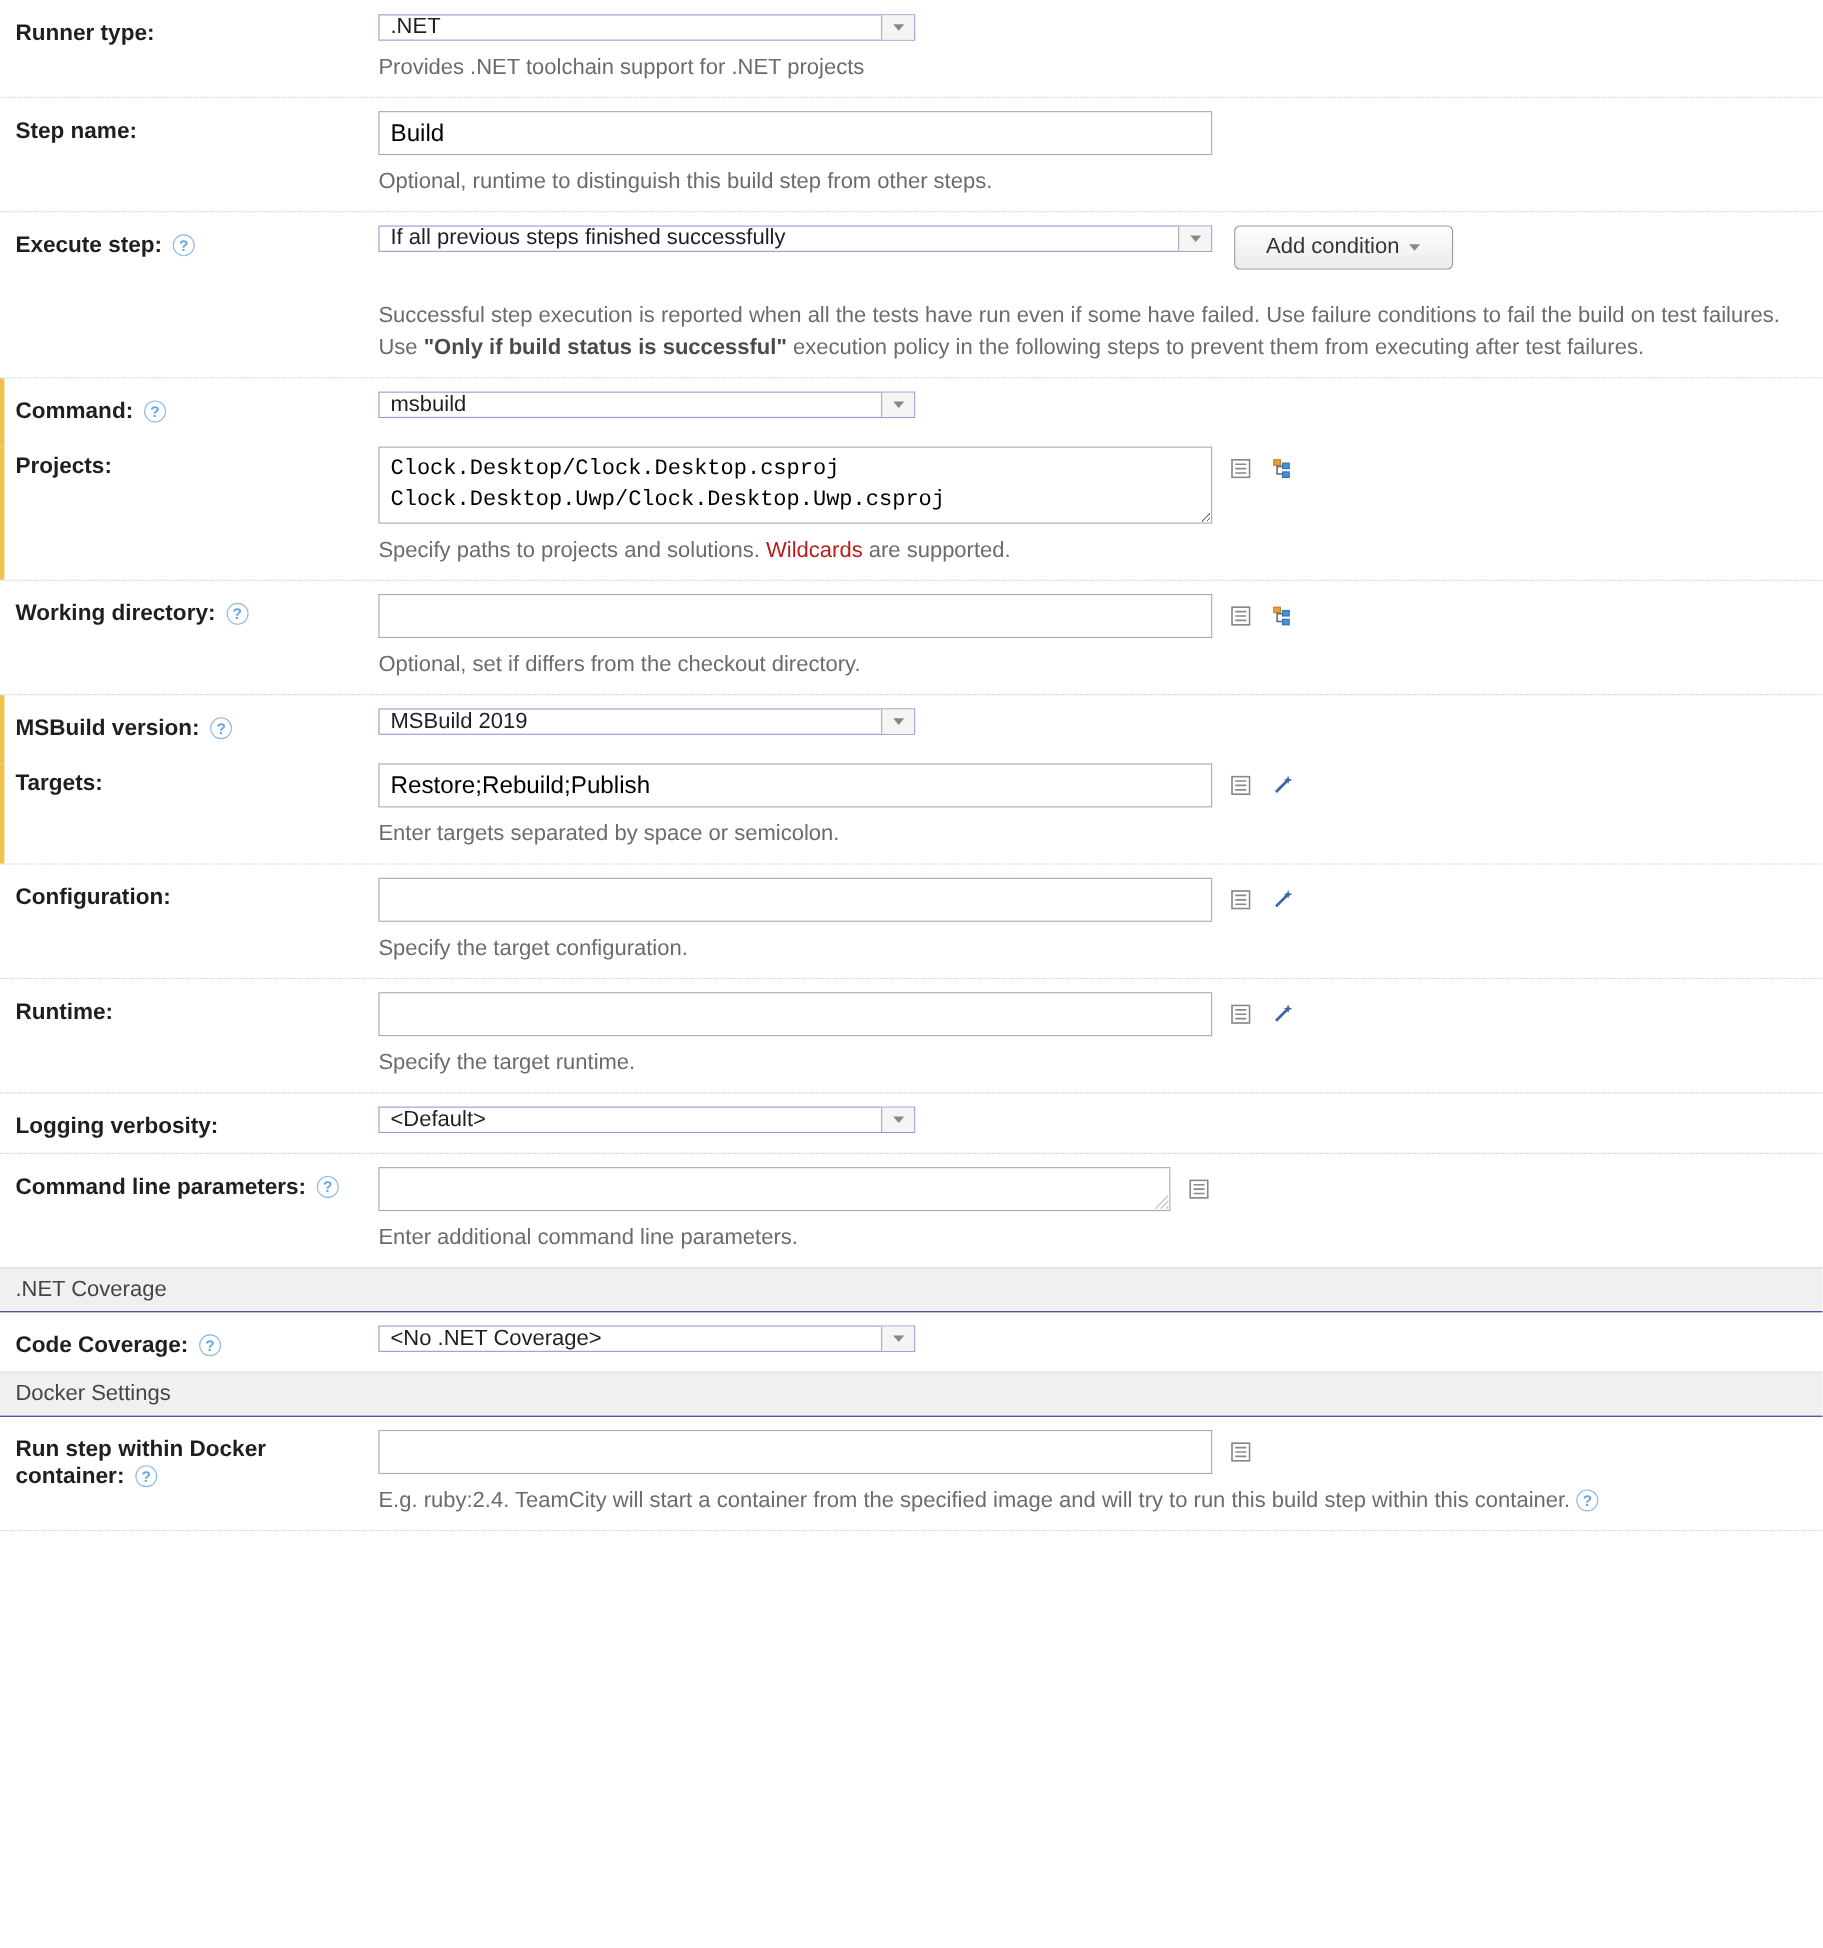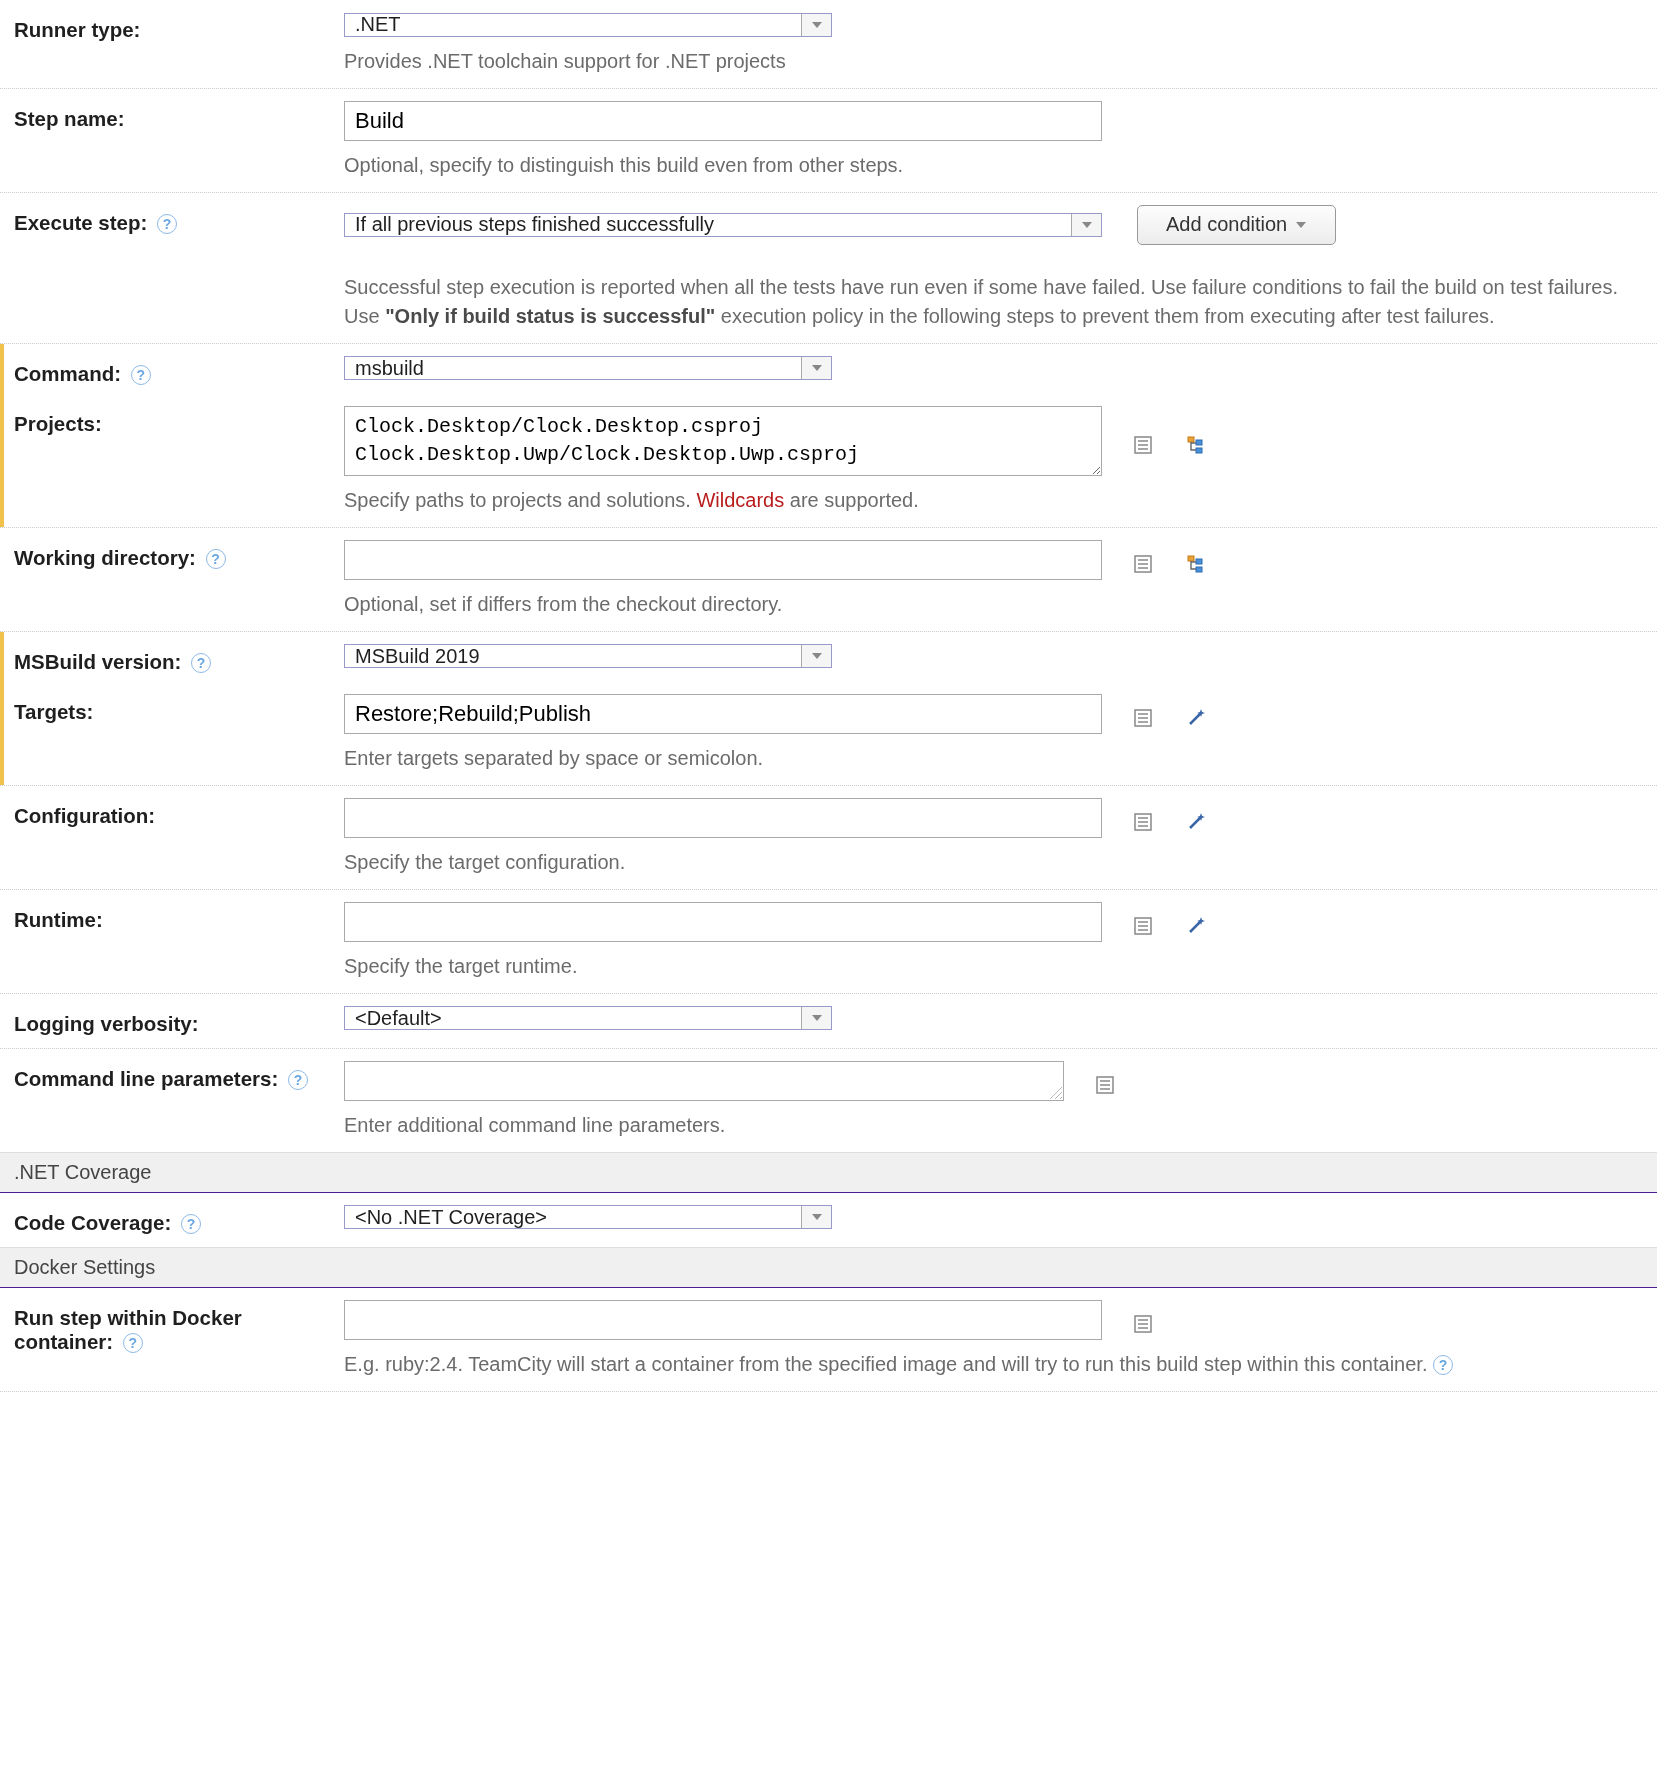--- a/index.html
+++ b/index.html
@@ -97,22 +97,22 @@
   .hint {
     color: #6b6b6b;
     font-size: 20px;
     margin-top: 10px;
     line-height: 1.45;
   }
   .hint b { color: #4a4a4a; font-weight: 700; }
   .hint a { color: #b91c1c; text-decoration: none; }
   .input-row {
     display: flex;
-    align-items: center;
-    gap: 25px;
+    align-items: flex-start;
+    gap: 10px;
   }
   .icon-btn {
     display: inline-flex;
     width: 24px; height: 24px;
     align-items: center;
     justify-content: center;
     margin-top: 8px;
     margin-left: 4px;
     cursor: pointer;
   }
@@ -194,21 +194,21 @@
           </div>
       </div>
       <div class="hint">Provides .NET toolchain support for .NET projects</div>
     </div>
   </div>
 
   <div class="row">
     <div class="label-col">Step name:</div>
     <div class="content-col">
       <input class="text-input" value="Build" style="">
-      <div class="hint">Optional, specify to distinguish this build even from other steps.</div>
+      <div class="hint">Optional, runtime to distinguish this build step from other steps.</div>
     </div>
   </div>
 
   <div class="row">
     <div class="label-col">
       <span>Execute step:</span>
       <span class="help-icon">?</span>
     </div>
     <div class="content-col">
       <div class="input-row">

